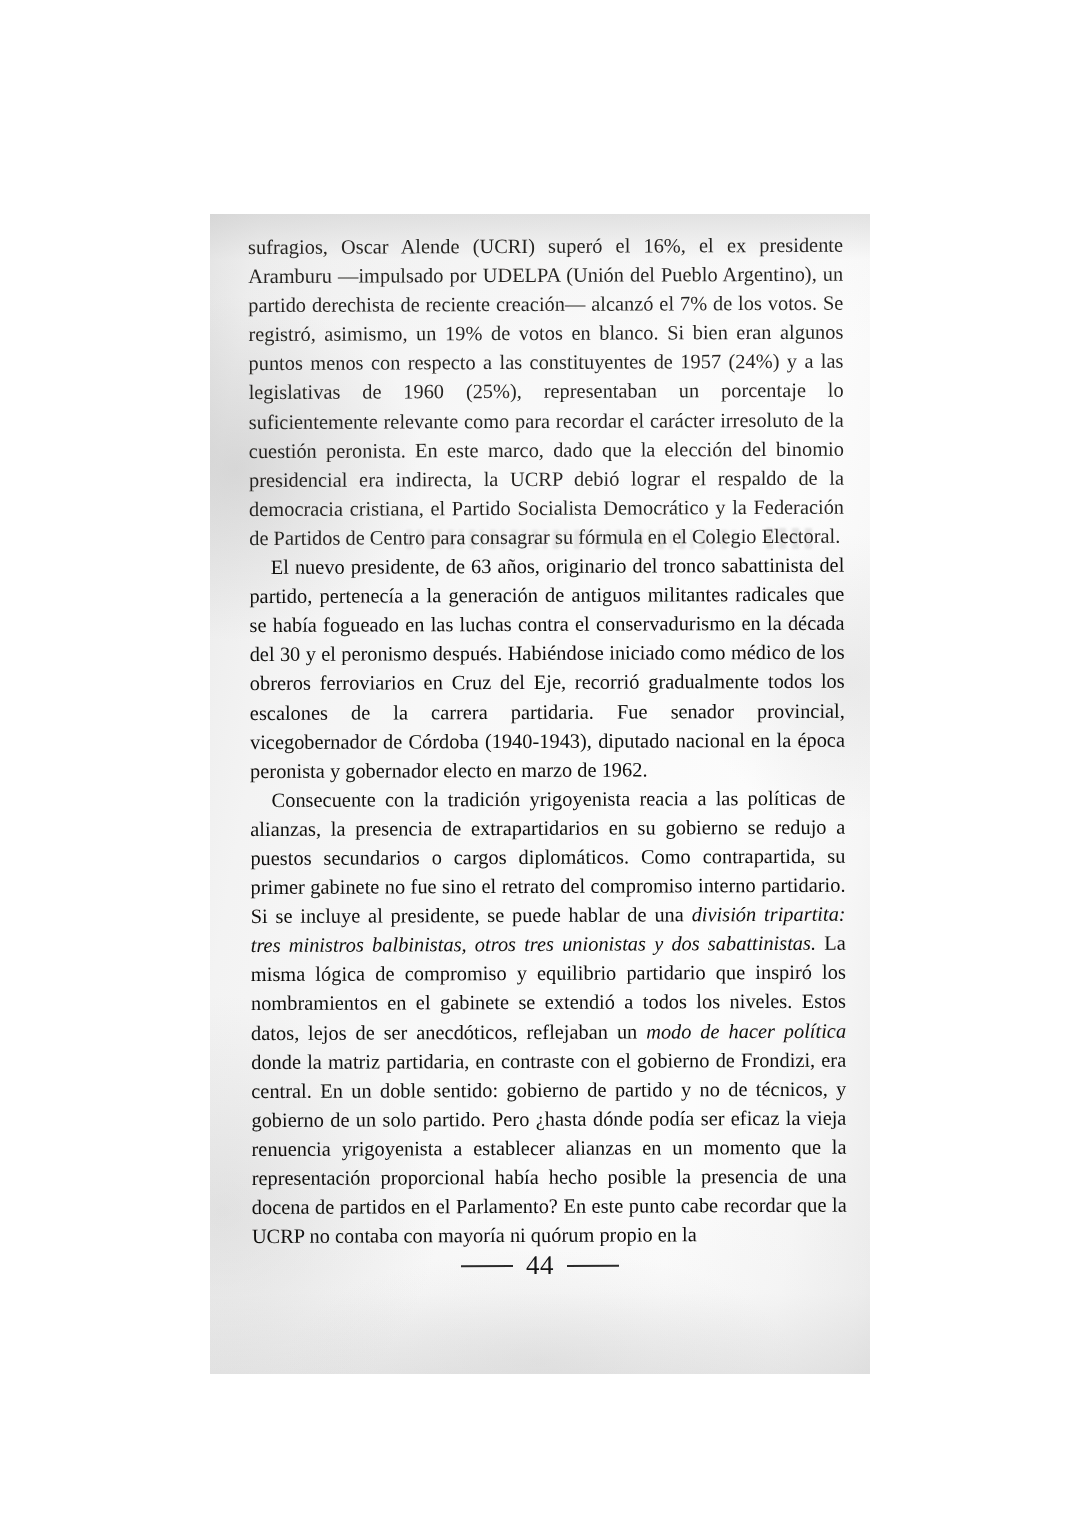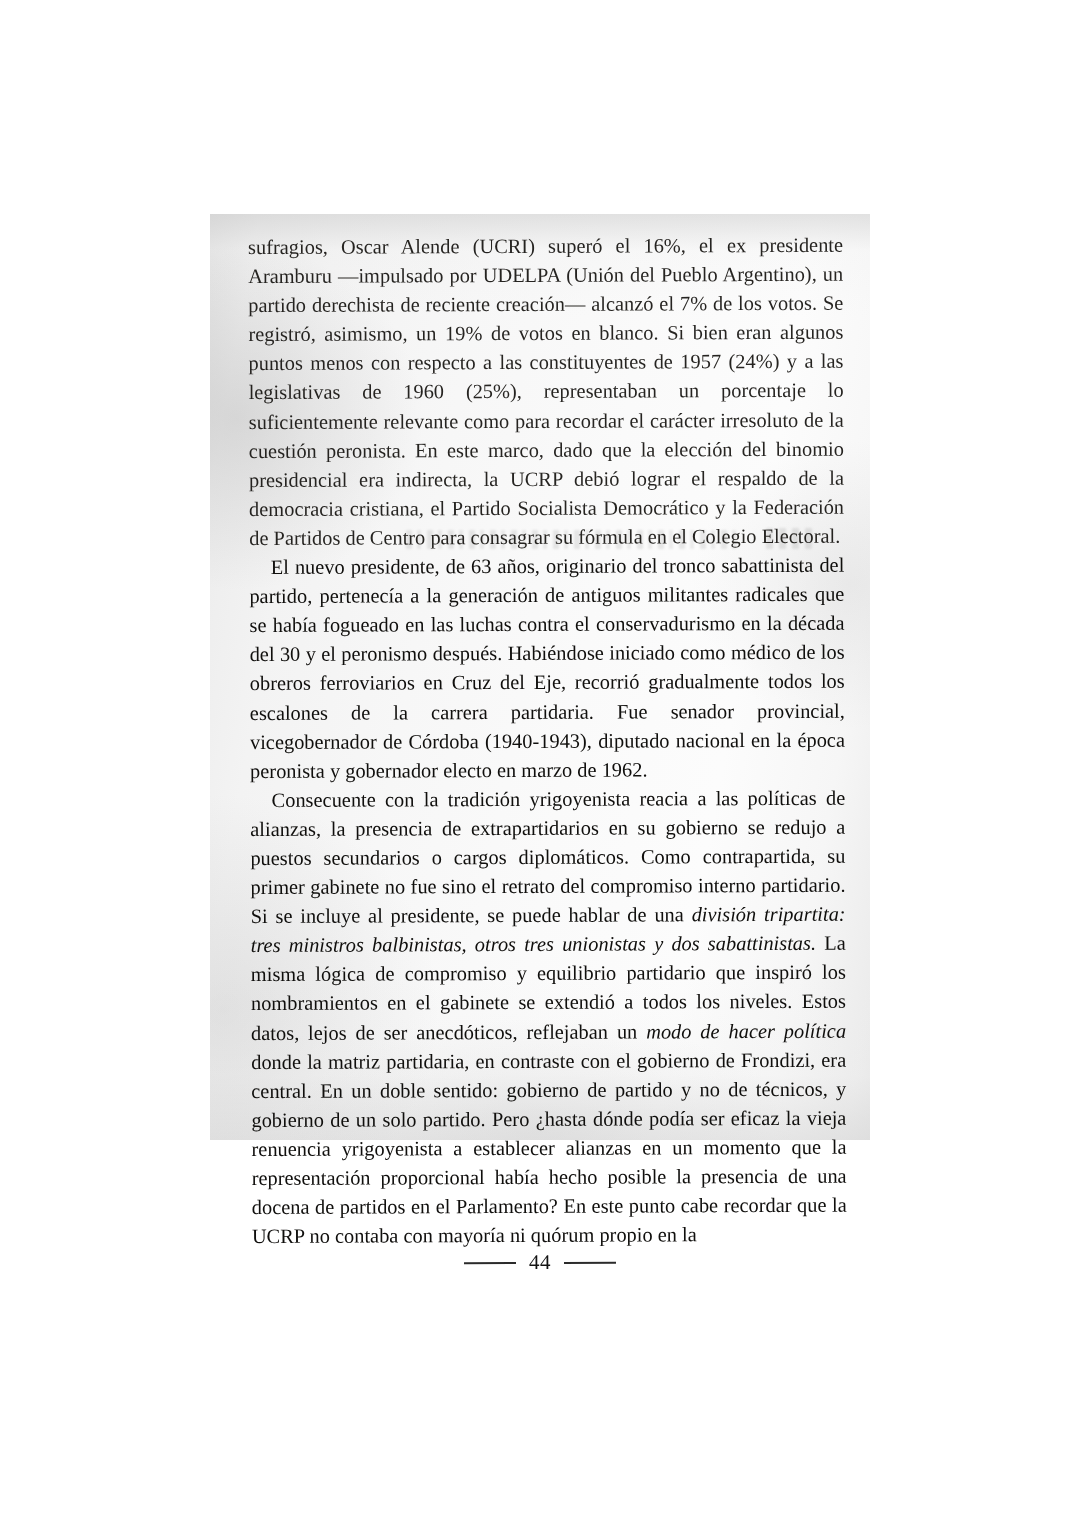--- a/index.html
+++ b/index.html
@@ -15,21 +15,21 @@
     overflow: hidden;
     font-family: "Liberation Serif", "DejaVu Serif", serif;
   }
 
   
   .scan-page {
     position: absolute;
     left: 210px;
     top: 214px;
     width: 660px;
-    height: 926px;
+    height: 1160px;
     background:
       linear-gradient(100deg,
         #e2e2e2 0%,
         #ededed 6%,
         #f3f3f3 16%,
         #f7f7f7 34%,
         #fafafa 55%,
         #fcfcfc 74%,
         #f6f6f6 88%,
         #ececec 97%,
@@ -145,21 +145,21 @@
     gap: 13px;
     transform: rotate(-0.22deg);
   }
   .folio-rule {
     display: block;
     width: 52px;
     height: 2px;
     background: #2b2b2b;
   }
   .folio-number {
-    font-size: 21px;
+    font-size: 27px;
     color: #131313;
     letter-spacing: 0.5px;
   }
 </style>
 </head>
 <body>
 
 <div class="scan-page">
 
   <div class="bleed-through"></div>

